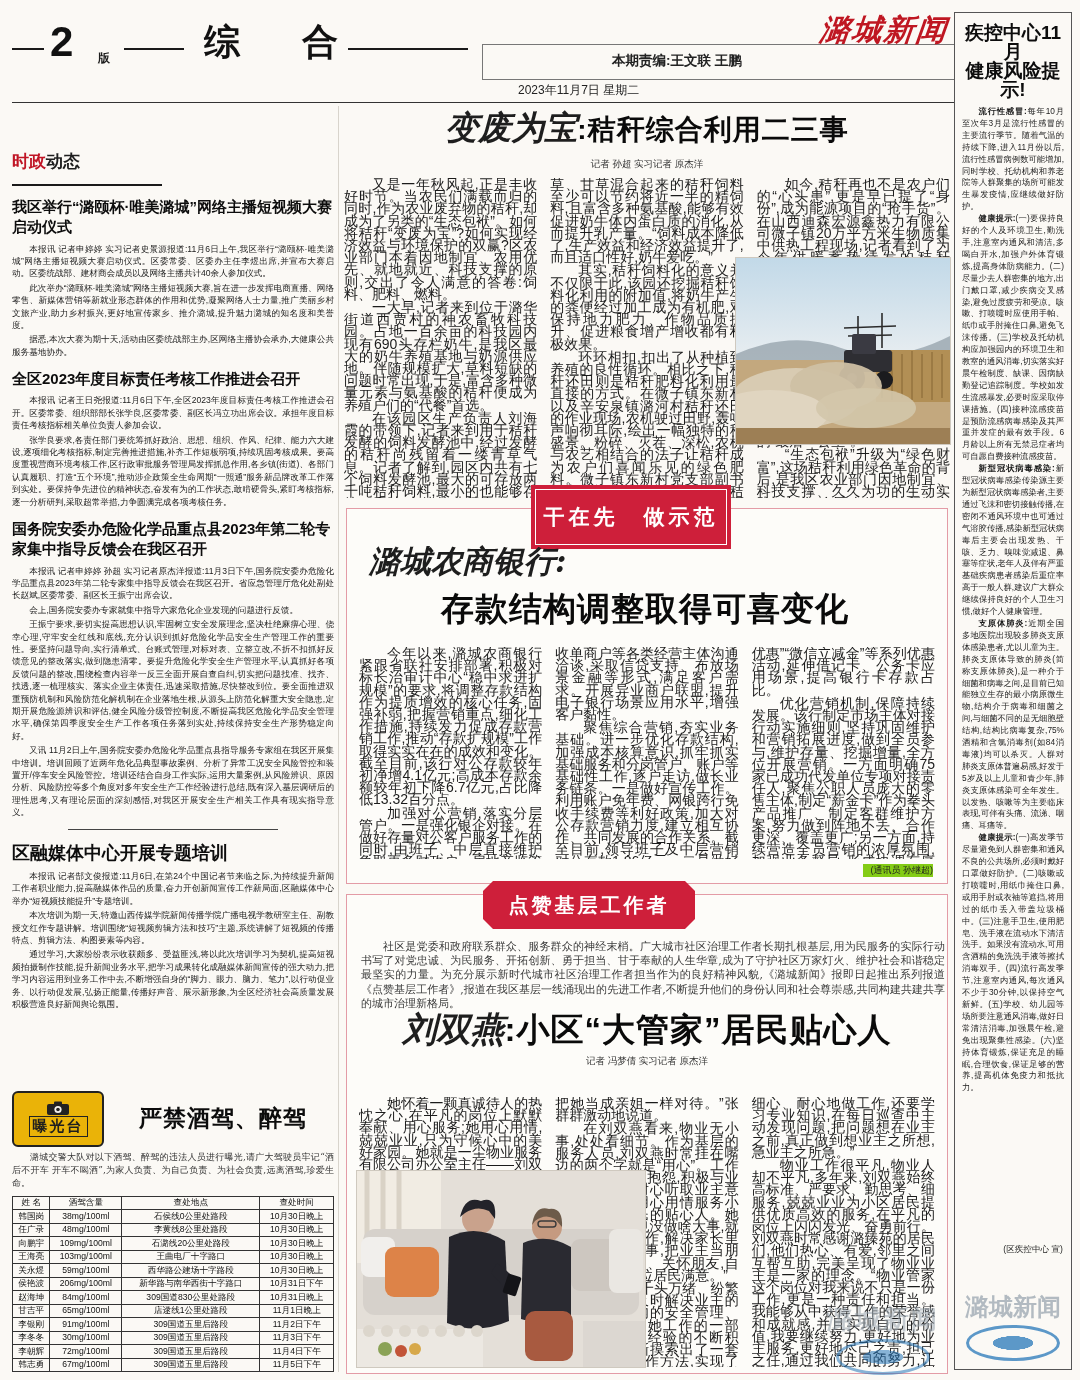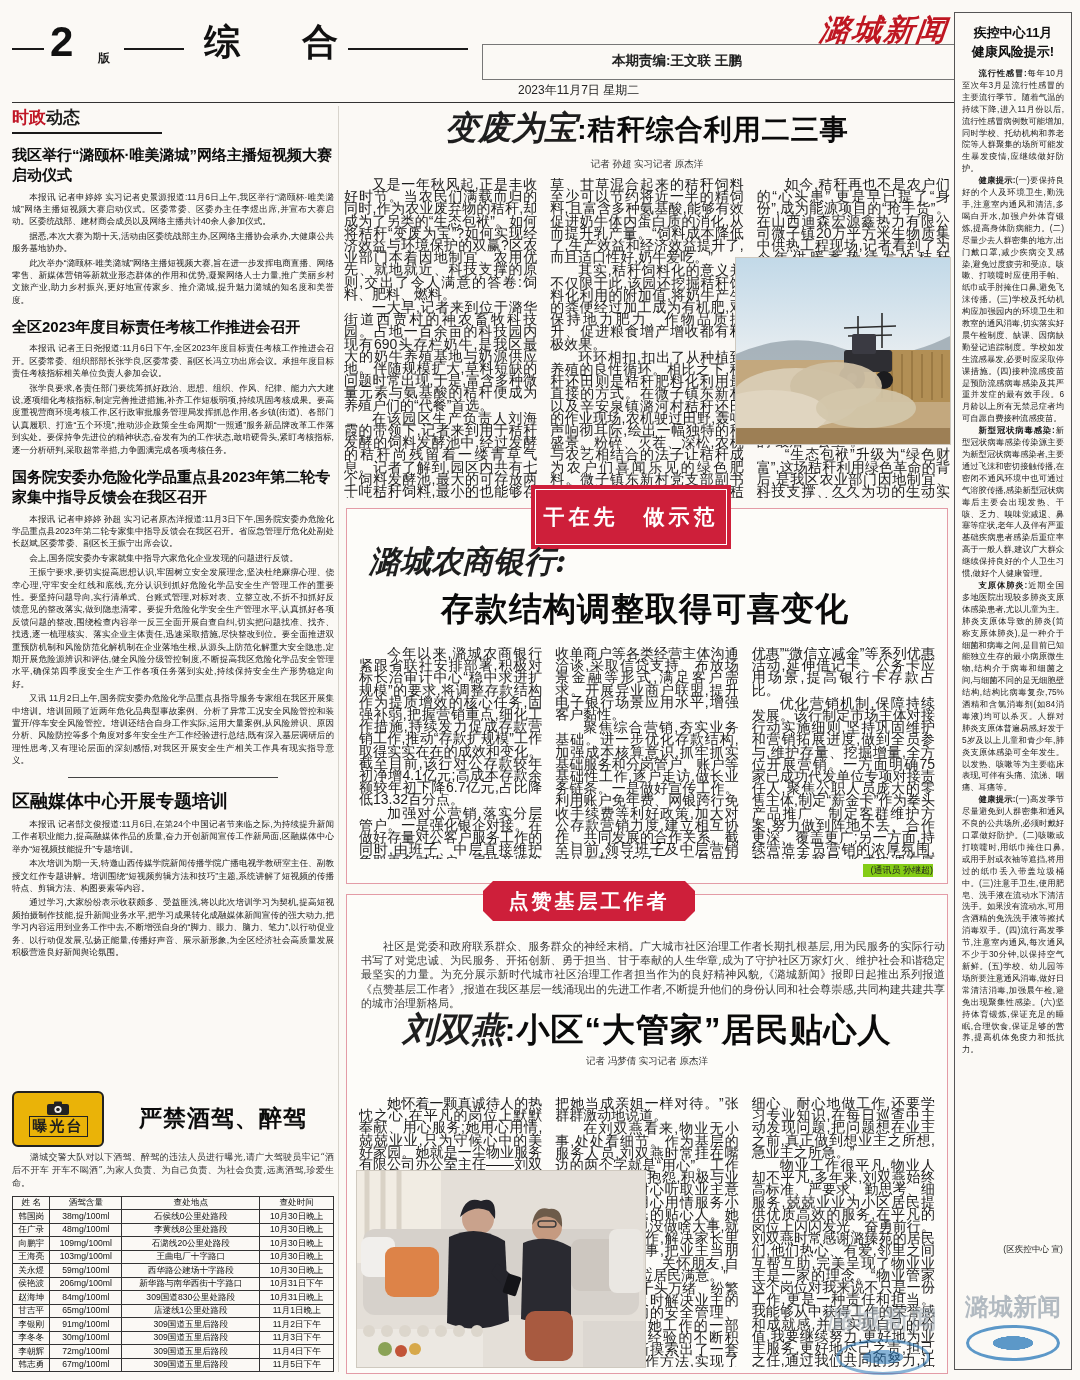--- a/index.html
+++ b/index.html
@@ -14,21 +14,21 @@
   .hdr .section{position:absolute;left:192px;top:10px;font-size:36px;font-weight:800;letter-spacing:26px;color:#111;}
   .hdr .seg3{position:absolute;left:336px;top:40px;width:120px;border-top:2px solid #1a1a1a;}
   .hdr .bottomline{position:absolute;left:0;top:94px;width:944px;border-top:1.5px solid #333;}
   .hdr .date{position:absolute;left:506px;top:74px;font-size:12px;color:#222;}
   .hdr .edbox{position:absolute;left:470px;top:36px;width:474px;height:34px;border:1px solid #777;}
   .hdr .edtext{position:absolute;left:600px;top:44px;font-size:13.5px;font-weight:700;color:#222;}
   .masthead{position:absolute;right:2px;top:2px;font-family:"DejaVu Serif",serif;font-style:italic;
             font-weight:800;font-size:30px;color:#bf1722;transform:skewX(-6deg);letter-spacing:2px;}
   
   .leftcol{position:absolute;left:12px;top:106px;width:322px;height:1266px;display:flex;flex-direction:column;overflow:hidden;}
-  .tag{font-size:17px;font-weight:800;border-bottom:2px solid #1a1a1a;display:inline-block;width:150px;padding-bottom:3px;}
+  .tag{font-size:17px;font-weight:800;border-bottom:2px solid #1a1a1a;display:inline-block;width:150px;padding-bottom:11px;margin-top:44px;}
   .tag .r{color:#c01525;}
   .art h3{font-size:15px;line-height:1.35;font-weight:800;color:#0d0d0d;margin:11px 0 5px;}
   .art.small h3{font-size:15px;}
   .art.big h3{font-size:18px;}
   .para{font-size:8.6px;line-height:12.4px;text-align:justify;text-indent:2em;margin:0 0 2px;color:#1b1b1b;}
   .articles{flex:1 1 auto;min-height:0;overflow:hidden;}
   .divider{width:210px;border-top:1.5px solid #444;margin:10px auto 0;}
   .exp{flex:0 0 auto;padding-top:6px;}
   .exp-head{display:flex;align-items:center;gap:8px;margin-bottom:4px;}
   .exp-logo{width:88px;height:52px;border:2px solid #222;border-radius:6px;display:flex;flex-direction:column;
@@ -56,37 +56,37 @@
   .bank-banner{position:absolute;left:184px;top:-24px;width:200px;height:64px;background:#ce1f3a;color:#fff;
                display:flex;align-items:center;justify-content:center;font-size:21px;font-weight:800;
                letter-spacing:4px;outline:1px solid #fff;outline-offset:-5px;}
   .bank-t1{position:absolute;left:22px;top:32px;font-size:31px;}
   .bank-t2{position:absolute;left:94px;top:78px;font-size:33px;}
   .bank-body{position:absolute;left:12px;right:12px;top:138px;bottom:24px;column-count:3;column-gap:13px;overflow:hidden;}
   .bank-sig{position:absolute;right:14px;bottom:6px;font-size:9px;background:#84cc16;padding-left:8px;}
   .mpara{font-size:14px;line-height:12.2px;text-align:justify;text-indent:2em;margin:0 0 1px;color:#1b1b1b;}
   
   .grass{position:absolute;left:2px;right:2px;top:788px;height:478px;border:1.5px solid #e39ba6;background:#fdfcf9;}
-  .grass-banner{position:absolute;left:136px;top:-14px;width:212px;height:40px;background:#ce1f3a;color:#fff;
+  .grass-banner{position:absolute;left:136px;top:-14px;width:212px;height:48px;background:#ce1f3a;color:#fff;
                 display:flex;align-items:center;justify-content:center;font-size:20px;font-weight:800;letter-spacing:3px;
                 clip-path:polygon(10px 0,calc(100% - 10px) 0,100% 10px,100% calc(100% - 10px),calc(100% - 10px) 100%,10px 100%,0 calc(100% - 10px),0 10px);}
   .grass-intro{position:absolute;left:14px;right:2px;top:34px;height:72px;font-family:"DejaVu Serif",serif;
                font-size:11px;line-height:14.2px;text-align:justify;text-indent:2em;color:#3a3a3a;overflow:hidden;}
   .grass-title{position:absolute;left:0;right:0;top:112px;text-align:center;white-space:nowrap;}
   .grass-title .script{font-size:34px;}
   .grass-title .heavy{font-size:33px;}
   .grass-byline{position:absolute;left:0;right:0;top:160px;text-align:center;font-size:9.5px;color:#333;}
   .grass-body{position:absolute;left:12px;right:12px;top:182px;bottom:6px;column-count:3;column-gap:13px;overflow:hidden;margin-top:20px;}
   .photo2{position:absolute;left:10px;bottom:6px;width:288px;height:196px;box-shadow:0 0 0 1px #cfc9bf;}
   .wm{position:absolute;right:8px;bottom:-2px;opacity:.55;text-align:center;pointer-events:none;}
   .wm .wm-text{font-size:26px;font-weight:800;color:#97a3ad;letter-spacing:2px;font-family:"DejaVu Serif",serif;}
   
   .sidebar{position:absolute;left:954px;top:12px;width:118px;height:1358px;border:1.5px solid #555;
            box-sizing:border-box;padding:10px 7px;background:#fbf9f5;overflow:hidden;}
-  .sb-title{font-size:13px;font-weight:800;text-align:center;line-height:19px;margin-bottom:7px;color:#0d0d0d;}
+  .sb-title{font-size:19px;font-weight:800;text-align:center;line-height:19px;margin-bottom:7px;color:#0d0d0d;}
   .sb-para{font-size:8.3px;line-height:11.9px;text-align:justify;text-indent:2em;margin:0;color:#1c1c1c;}
   .sb-para b{font-weight:700;}
   .sb-sig{position:absolute;right:6px;bottom:112px;font-size:8.6px;background:rgba(251,249,245,.9);padding:1px 2px;}
   .sb-wm{position:absolute;left:2px;right:2px;bottom:8px;text-align:center;opacity:.75;}
   .sb-wm .wm-text{font-size:24px;font-weight:800;color:#9aa6b0;font-family:"DejaVu Serif",serif;}
   .blue-emblem{width:88px;height:30px;margin:2px auto 0;border:3px solid #2878ba;border-radius:50%;
                background:radial-gradient(ellipse at center,#2878ba 0 32%,transparent 33%);}
 </style>
 </head>
 <body>
@@ -109,22 +109,22 @@
 
   <div class="leftcol">
     <div class="tag">
       <span class="r">时政</span><span>动态</span>
     </div>
     <div class="articles">
       <div class="art">
         <h3>我区举行“潞颐杯·唯美潞城”网络主播短视频大赛启动仪式</h3>
         <div>
             <p class="para">本报讯 记者申婷婷 实习记者史景源报道:11月6日上午,我区举行“潞颐杯·唯美潞城”网络主播短视频大赛启动仪式。区委常委、区委办主任李煜出席,并宣布大赛启动。区委统战部、建材商会成员以及网络主播共计40余人参加仪式。</p>
+            <p class="para">此次举办“潞颐杯·唯美潞城”网络主播短视频大赛,旨在进一步发挥电商直播、网络零售、新媒体营销等新就业形态群体的作用和优势,凝聚网络人士力量,推广美丽乡村文旅产业,助力乡村振兴,更好地宣传家乡、推介潞城,提升魅力潞城的知名度和美誉度。</p>
             <p class="para">据悉,本次大赛为期十天,活动由区委统战部主办,区网络主播协会承办,大健康公共服务基地协办。</p>
-            <p class="para">此次举办“潞颐杯·唯美潞城”网络主播短视频大赛,旨在进一步发挥电商直播、网络零售、新媒体营销等新就业形态群体的作用和优势,凝聚网络人士力量,推广美丽乡村文旅产业,助力乡村振兴,更好地宣传家乡、推介潞城,提升魅力潞城的知名度和美誉度。</p>
           </div>
       </div>
       <div class="art small">
         <h3>全区2023年度目标责任考核工作推进会召开</h3>
         <div>
             <p class="para">本报讯 记者王日尧报道:11月6日下午,全区2023年度目标责任考核工作推进会召开。区委常委、组织部部长张学良,区委常委、副区长冯立功出席会议。承担年度目标责任考核指标相关单位负责人参加会议。</p>
             <p class="para">张学良要求,各责任部门要统筹抓好政治、思想、组织、作风、纪律、能力六大建设,逐项细化考核指标,制定完善推进措施,补齐工作短板弱项,持续巩固考核成果。要高度重视营商环境考核工作,区行政审批服务管理局发挥抓总作用,各乡镇(街道)、各部门认真履职、打造“五个环境”,推动涉企政策全生命周期“一照通”服务新品牌改革工作落到实处。要保持争先进位的精神状态,奋发有为的工作状态,敢啃硬骨头,紧盯考核指标,逐一分析研判,采取超常举措,力争圆满完成各项考核任务。</p>
           </div>
       </div>
       <div class="art">

